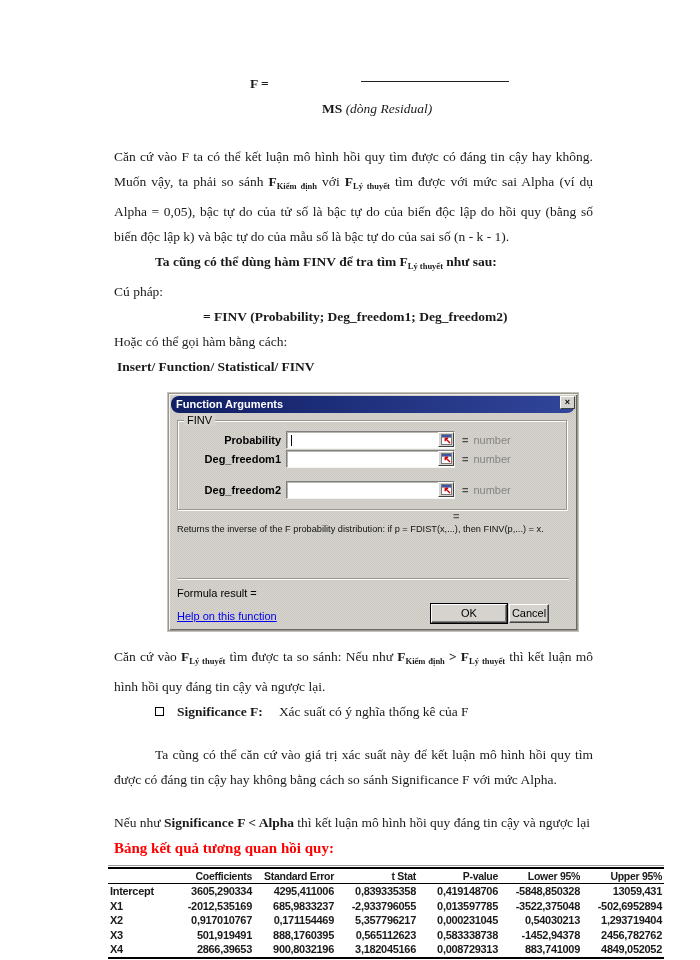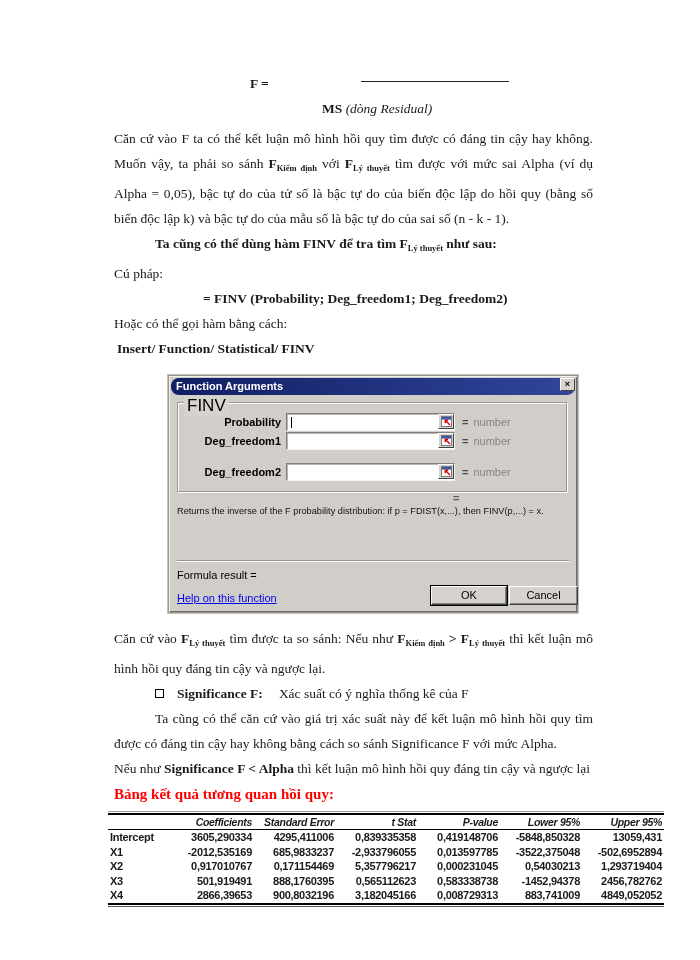--- a/index.html
+++ b/index.html
@@ -10,21 +10,21 @@
     margin:0 auto; overflow:hidden;
   }
   
   .formula-top { margin:76px 0 0 0; height:25px; }
   .formula-lhs { display:inline-block; margin-left:250px; font-weight:bold; }
   .frac-line { display:inline-block; width:148px; border-top:1.2px solid #222; vertical-align:6px; margin-left:92px; }
   .formula-bottom { margin-left:322px; height:25px; }
   .ms-b { font-weight:bold; }
   .ms-i { font-style:italic; }
   
-  .txt { margin-left:114px; margin-right:107px; line-height:25px; text-align:justify; }
+  .txt { margin-left:114px; margin-right:107px; line-height:25px; text-align:justify;margin-top:18px; }
   .sub { font-size:8.5px; font-weight:bold; vertical-align:-3px; letter-spacing:0; }
   .fsym { font-weight:bold; }
   .heading-finv { margin-left:155px; margin-right:80px; font-weight:bold; line-height:25px; }
   .syntax-label { margin-left:114px; line-height:25px; }
   .syntax-formula { margin-left:203px; font-weight:bold; line-height:25px; }
   .alt-call { margin-left:114px; line-height:25px; }
   .menu-path { margin-left:117px; font-weight:bold; line-height:25px; }
   
   .dialog {
     position:relative; margin:14px 0 0 168px; width:410px; height:238px;
@@ -45,21 +45,21 @@
   .dlg-close {
     position:absolute; top:2px; right:2px; width:15px; height:13px;
     background:#d6d3ce; border:1px solid; border-color:#fff #404040 #404040 #fff;
     font-size:9px; font-weight:bold; line-height:11px; text-align:center; color:#000;
     font-family:"Liberation Sans", sans-serif;
   }
   .dlg-fieldset {
     position:absolute; top:26px; left:8px; right:10px; height:90px;
     border:1px solid #9a978f; box-shadow:1px 1px 0 #ffffff, inset 1px 1px 0 #ffffff;
   }
-  .dlg-legend { position:absolute; top:-7px; left:6px; background:#d6d3ce; padding:0 3px; font-size:17px; }
+  .dlg-legend { position:absolute; top:-7px; left:6px; background:#d6d3ce; padding:0 3px; font-size:11px; }
   .dlg-row { position:absolute; left:4px; right:4px; height:20px; display:flex; align-items:center; }
   .dlg-row.r0 { top:9px; } .dlg-row.r1 { top:28px; } .dlg-row.r2 { top:59px; }
   .dlg-label { width:104px; text-align:right; font-weight:bold; padding-right:5px; white-space:nowrap; }
   .dlg-inputwrap {
     position:relative; width:169px; height:18px; background:#fff;
     border:1px solid; border-color:#808080 #f4f4f4 #f4f4f4 #808080;
     box-shadow:inset 1px 1px 0 #b9b6b0;
   }
   .dlg-input { position:absolute; inset:1px 18px 1px 2px; border:none; outline:none; background:transparent; font-family:"Liberation Sans",sans-serif; font-size:11px; }
   .caret { position:absolute; left:4px; top:3px; width:1px; height:11px; background:#000; }
@@ -79,35 +79,35 @@
   .dlg-helptext b { font-size:11px; }
   .dlg-sep { position:absolute; top:184px; left:8px; right:8px; border-top:1px solid #9a978f; border-bottom:1px solid #fff; }
   .dlg-formula-result { position:absolute; top:193px; left:8px; }
   .dlg-helplink { position:absolute; top:216px; left:8px; color:#0000ee; text-decoration:underline; cursor:pointer; }
   .dlg-btn {
     position:absolute; top:210px; height:19px; background:#d6d3ce; text-align:center;
     border:1px solid; border-color:#fff #404040 #404040 #fff; box-shadow:inset -1px -1px 0 #808080;
     font-family:"Liberation Sans",sans-serif; font-size:11px; line-height:17px;
   }
   .dlg-ok { left:262px; width:76px; box-shadow:0 0 0 1px #000, inset -1px -1px 0 #808080; }
-  .dlg-cancel { left:340px; width:69px; }
+  .dlg-cancel { left:340px; width:40px; }
   
   .para2 { margin-top:13px; }
   .sig-line { margin-left:155px; line-height:25px; }
   .sq-bullet { display:inline-block; width:9px; height:9px; border:1.4px solid #000; margin-right:13px; vertical-align:0px; }
   .sig-bold { font-weight:bold; margin-right:16px; }
   .para3 { text-indent:41px; }
   .red-heading { margin-left:114px; margin-top:1px; color:#ff0000; font-weight:bold; font-size:15px; line-height:25px; }
   
   .table-wrap { margin:4px 0 0 108px; width:556px; border-top:1px solid #9a9a9a; border-bottom:1px solid #555; padding:1px 0; }
   table.results { width:556px; table-layout:fixed; border-collapse:collapse; border-top:2px solid #000; border-bottom:2px solid #000;
     font-family:"Liberation Sans", sans-serif; font-size:11px; font-weight:bold; letter-spacing:-0.3px; }
   table.results col.c0 { width:64px; }
   table.results col.cn { width:82px; }
-  table.results th { font-style:italic; font-size:10.5px; text-align:right; white-space:nowrap; border-bottom:1px solid #000; padding:1px 2px 1px 0; }
+  table.results th { font-size:10.5px; text-align:right; white-space:nowrap; border-bottom:1px solid #000; padding:1px 2px 1px 0; }
   table.results th:first-child { text-align:left; }
   table.results td { text-align:right; white-space:nowrap; padding:0 2px 0 0; line-height:14.5px; }
   table.results td:first-child { text-align:left; padding-left:2px; }
 </style>
 </head>
 <body>
 
 <div class="page">
 
   <div class="formula-top">

